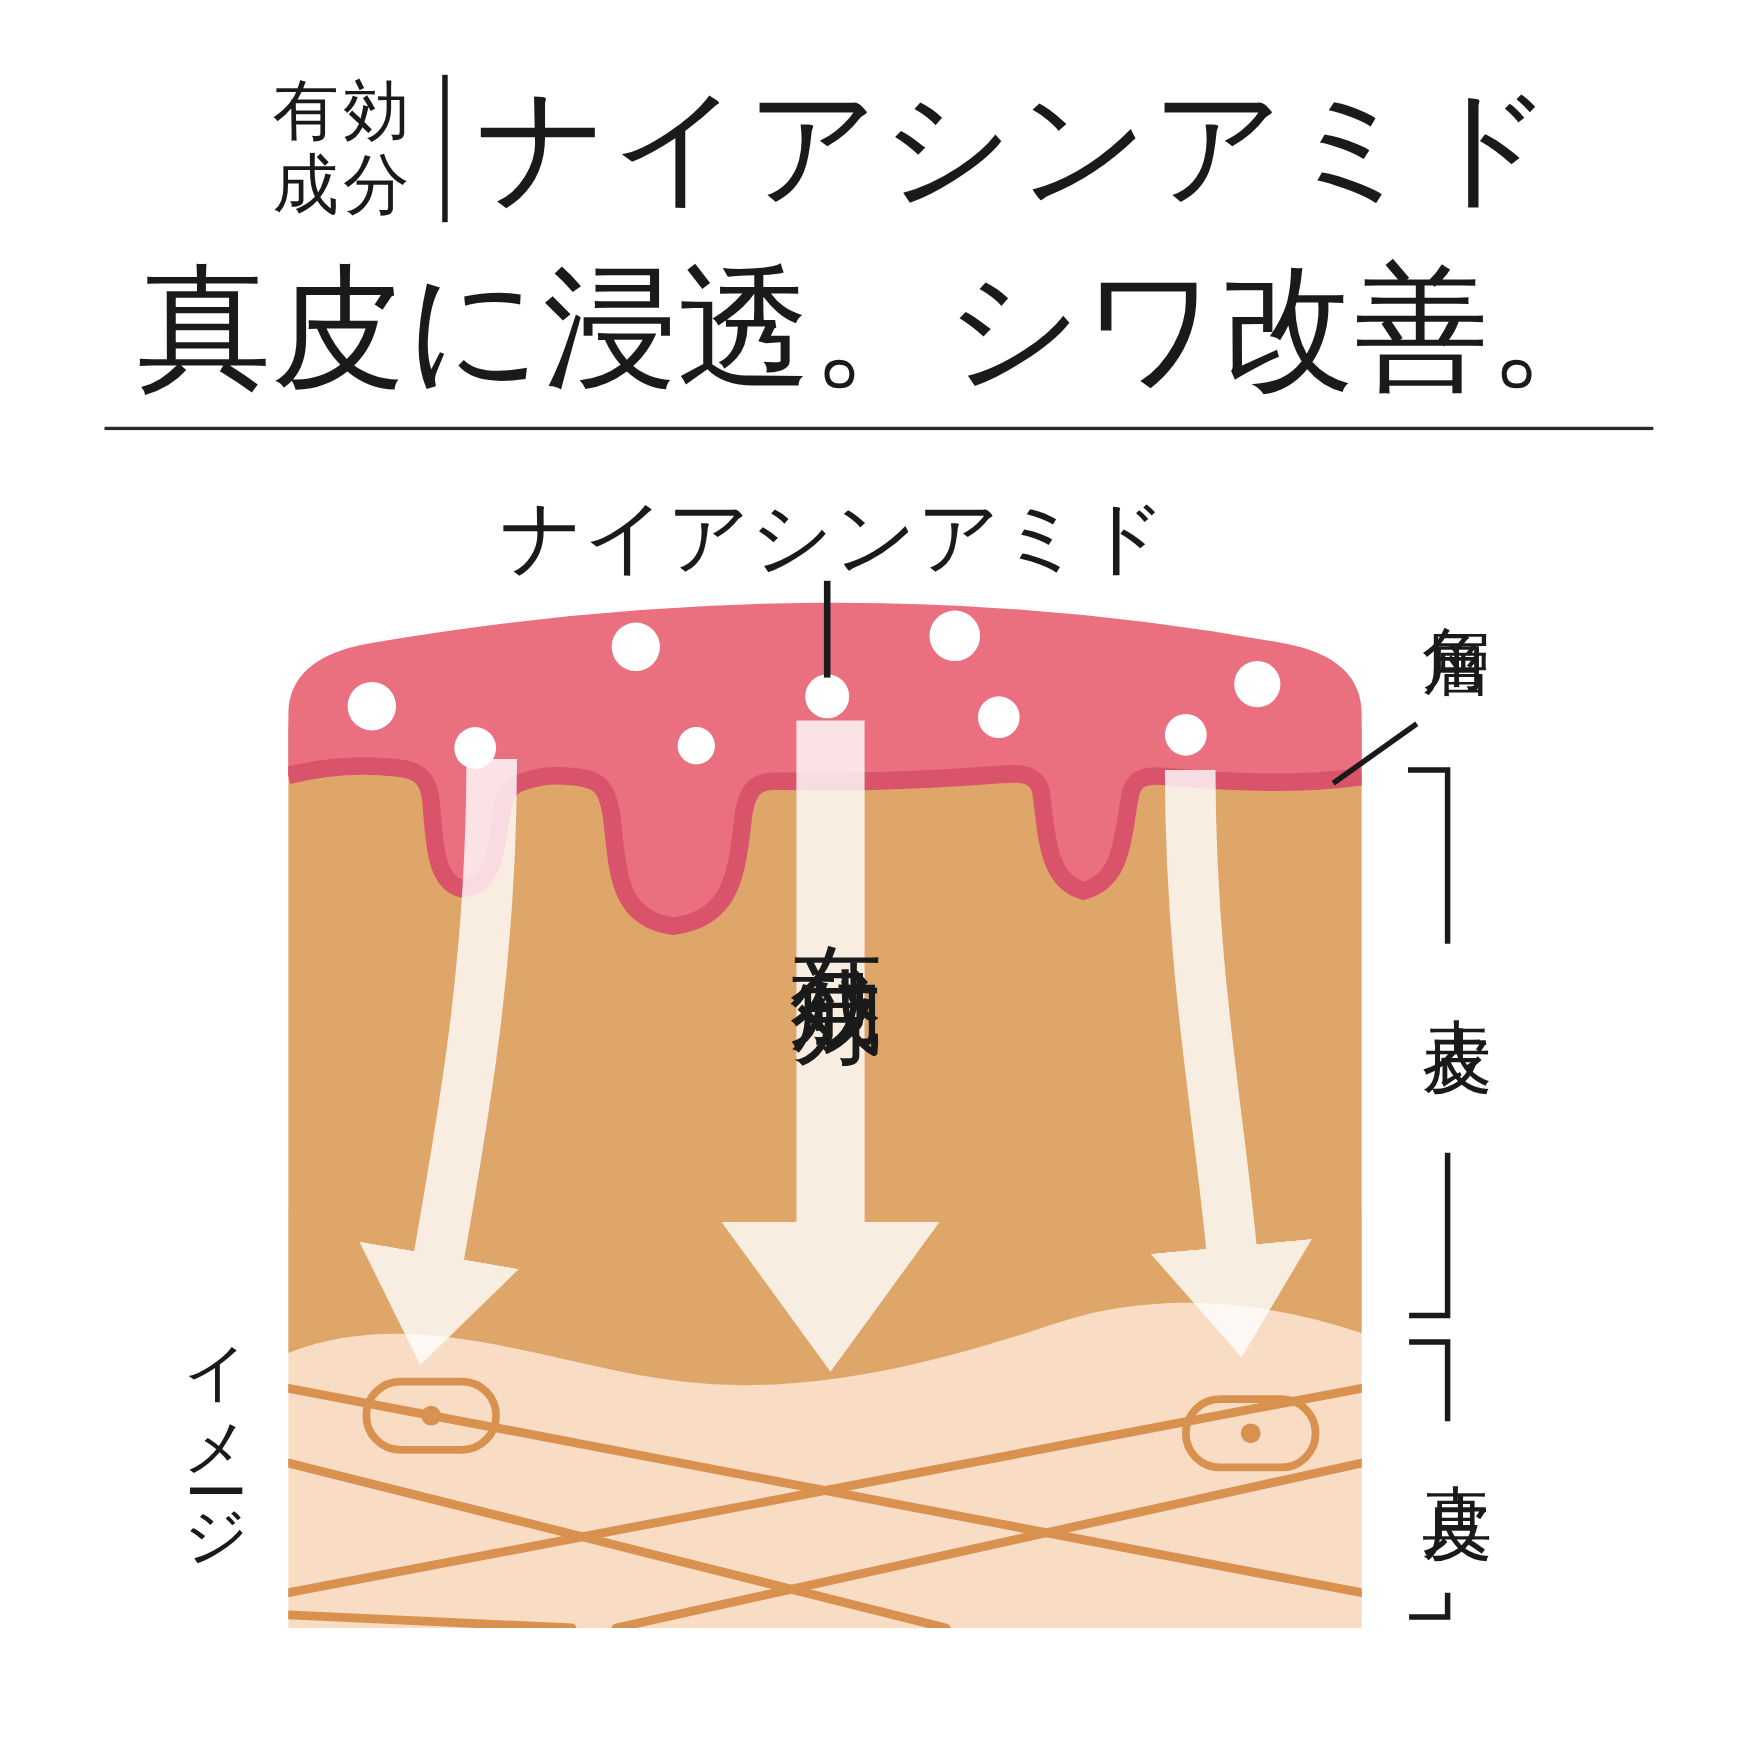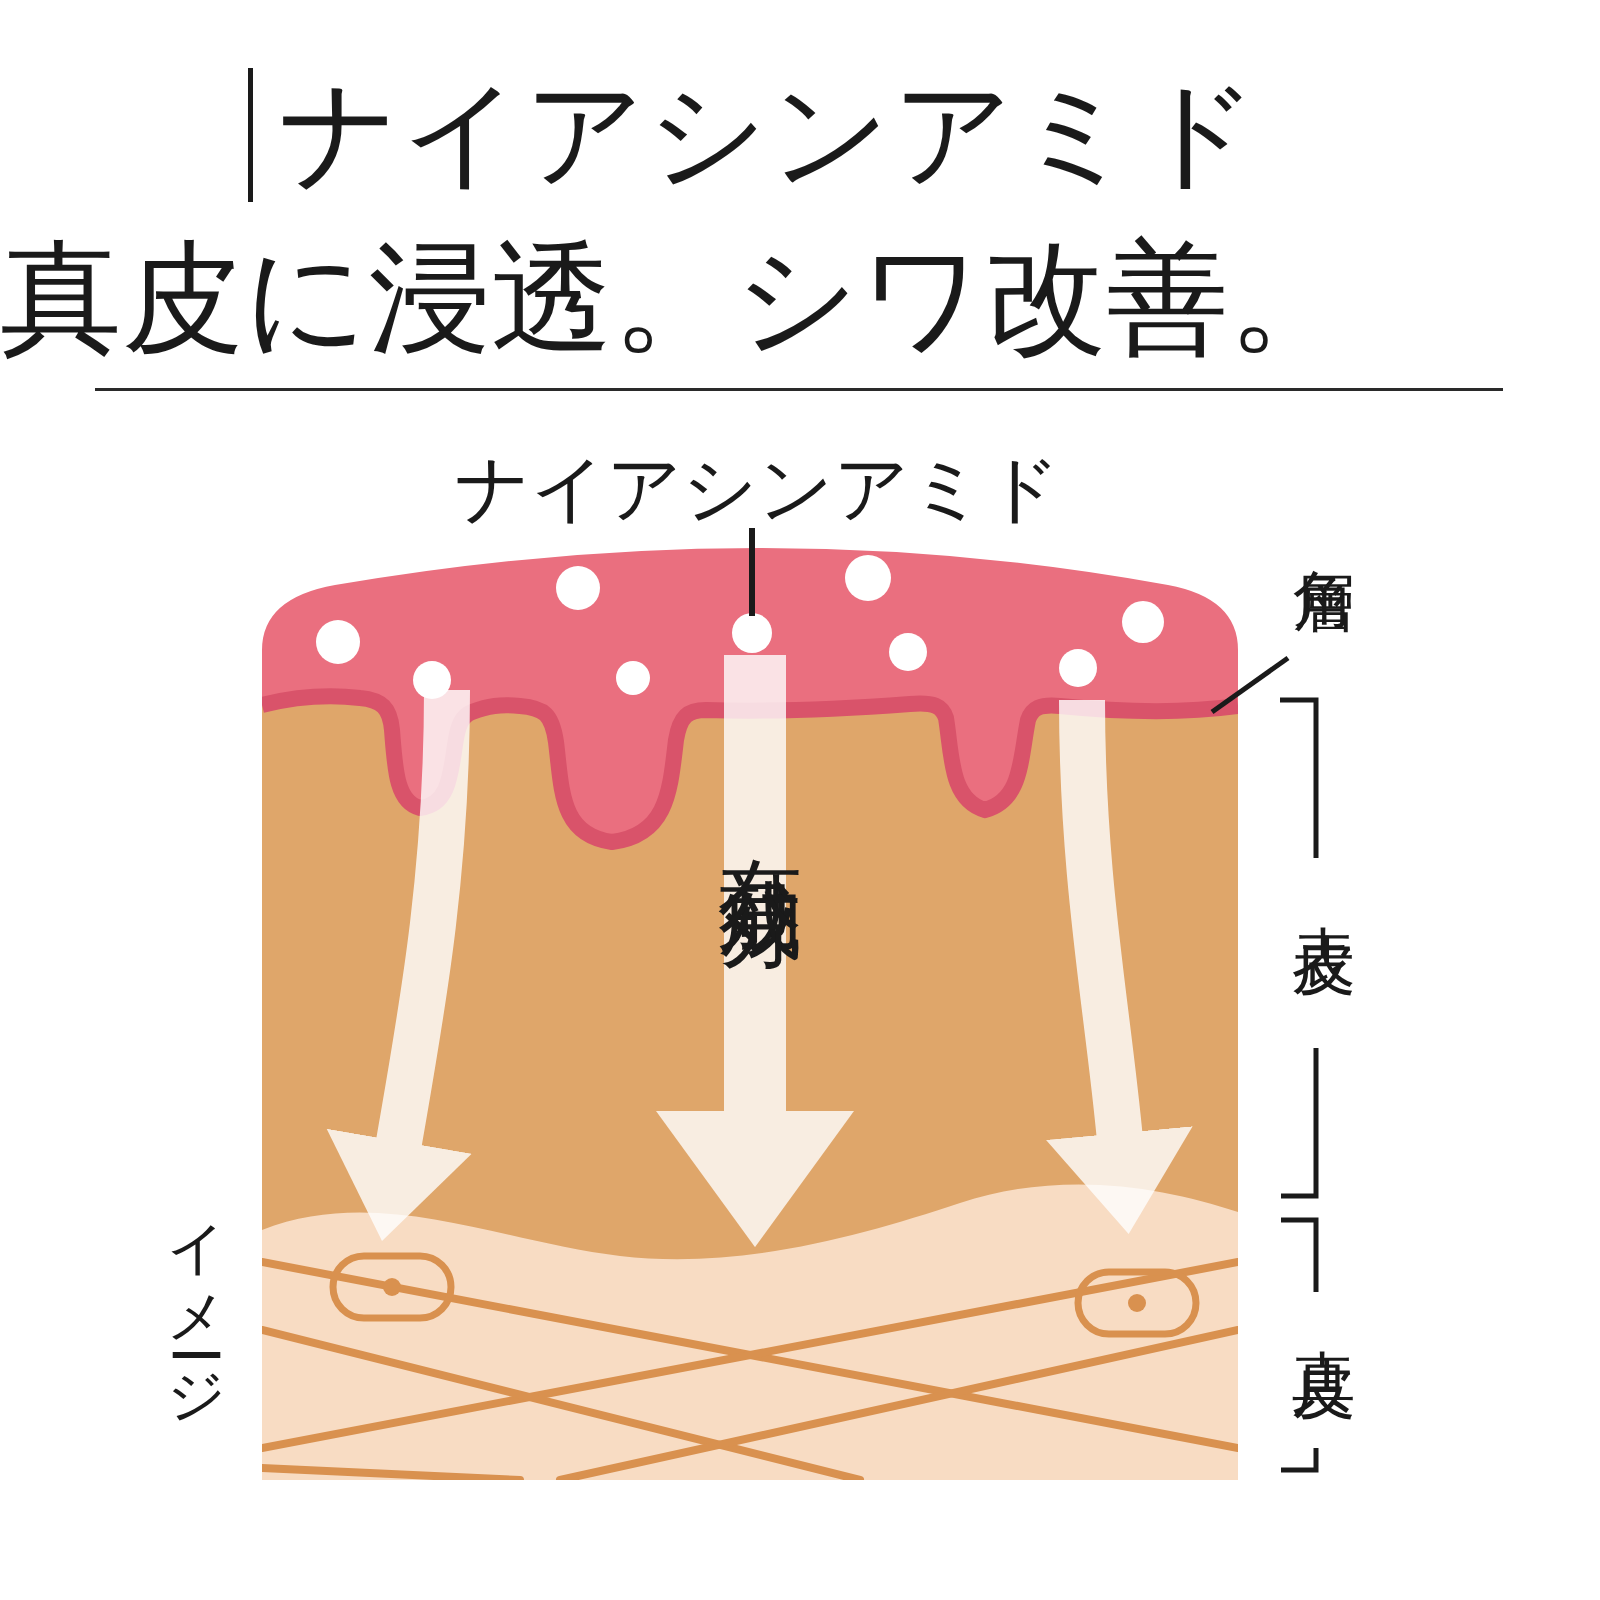--- a/index.html
+++ b/index.html
@@ -5,21 +5,21 @@
   html,body{margin:0;padding:0;background:#fff;}
   .canvas{
     position:relative;width:1600px;height:1600px;background:#fff;overflow:hidden;
     font-family:"DejaVu Serif","Liberation Serif",serif;color:var(--text,#1a1a1a);
   }
   
   .header{position:absolute;top:55px;left:248px;display:flex;align-items:center;gap:26px;}
   .badge{font-size:60px;line-height:1.12;letter-spacing:4px;}
   .badge-divider{width:5px;height:134px;background:var(--text,#1a1a1a);}
   .title{font-size:118px;font-weight:normal;margin:0;letter-spacing:2px;white-space:nowrap;}
-  .tagline{position:absolute;top:218px;left:0;width:1600px;
+  .tagline{position:absolute;top:218px;left:0;width:1600px;text-align:center;
     font-size:122px;font-weight:normal;margin:0;letter-spacing:0;white-space:nowrap;}
   .rule{position:absolute;top:388px;left:95px;width:1408px;height:3px;background:#2a2a2a;}
   
   .lbl{position:absolute;white-space:nowrap;}
   .lbl-top{top:440px;left:455px;width:600px;text-align:center;font-size:74px;}
   .lbl-active{top:792px;left:711px;width:92px;font-size:84px;line-height:1.02;
     writing-mode:vertical-rl;letter-spacing:10px;text-align:center;}
   .lbl-stratum{top:520px;left:1282px;font-size:62px;writing-mode:vertical-rl;letter-spacing:6px;}
   .lbl-epidermis{top:874px;left:1281px;font-size:64px;writing-mode:vertical-rl;letter-spacing:8px;}
   .lbl-dermis{top:1298px;left:1281px;font-size:64px;writing-mode:vertical-rl;letter-spacing:8px;}
@@ -36,20 +36,24 @@
   .stroke-arrow{stroke:var(--arrow,#ffffff);fill:none;}
   .fill-arrow{fill:var(--arrow,#ffffff);}
   .ink{stroke:#1a1a1a;fill:none;}
 </style>
 </head>
 <body>
 
 <div class="canvas">
 
   <div class="header">
+    <div class="badge">
+      <div>有効</div>
+      <div>成分</div>
+    </div>
     <div class="badge-divider"></div>
     <h1 class="title">ナイアシンアミド</h1>
   </div>
   <h2 class="tagline">真皮に浸透。シワ改善。</h2>
   <div class="rule"></div>
 
   <svg width="1600" height="1600" viewBox="0 0 1600 1600">
     <defs>
       <clipPath id="skinclip">
           <rect x="262" y="540" width="976" height="940"></rect>

